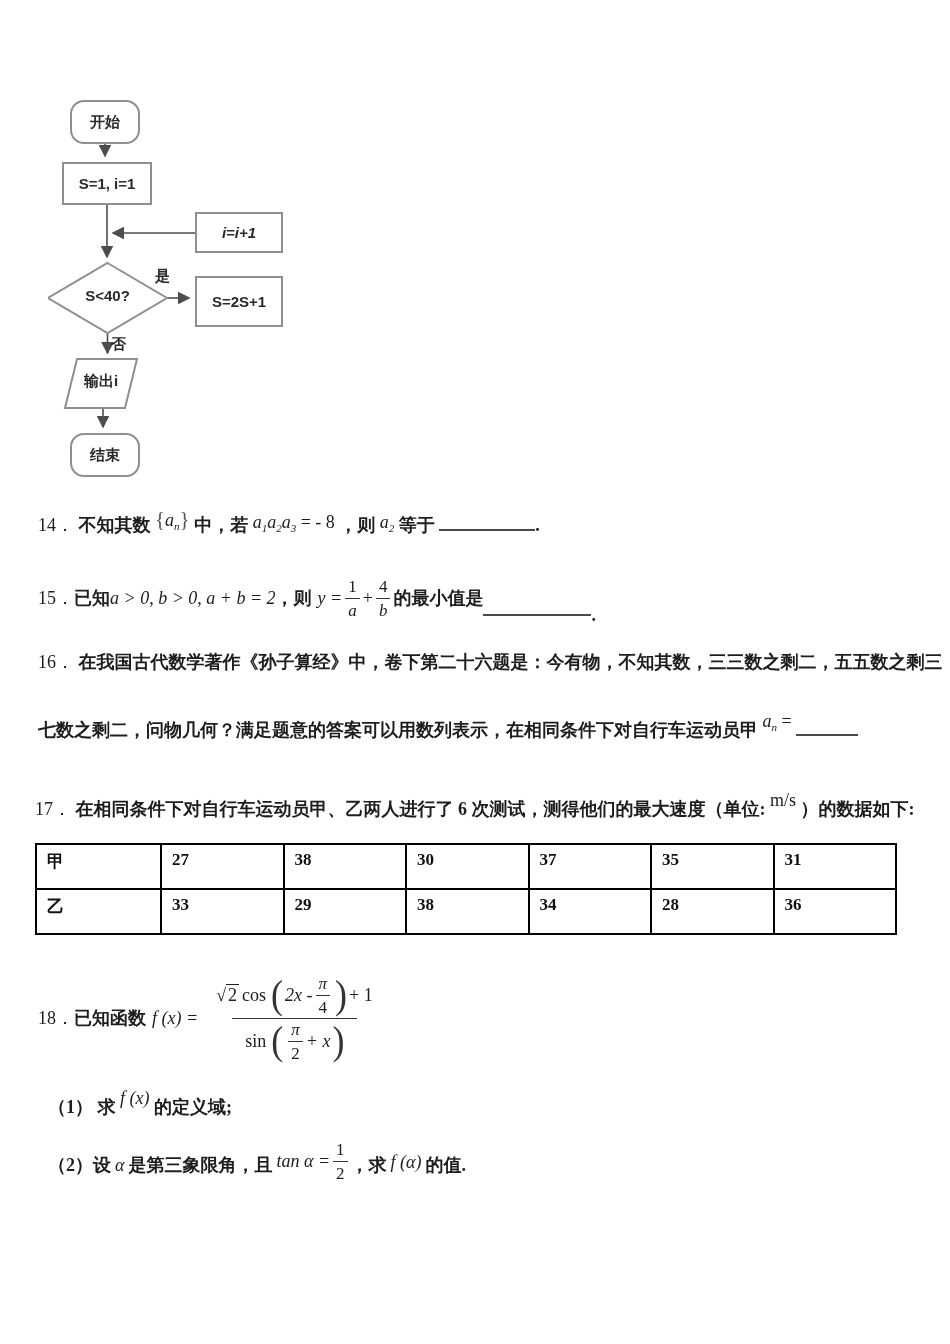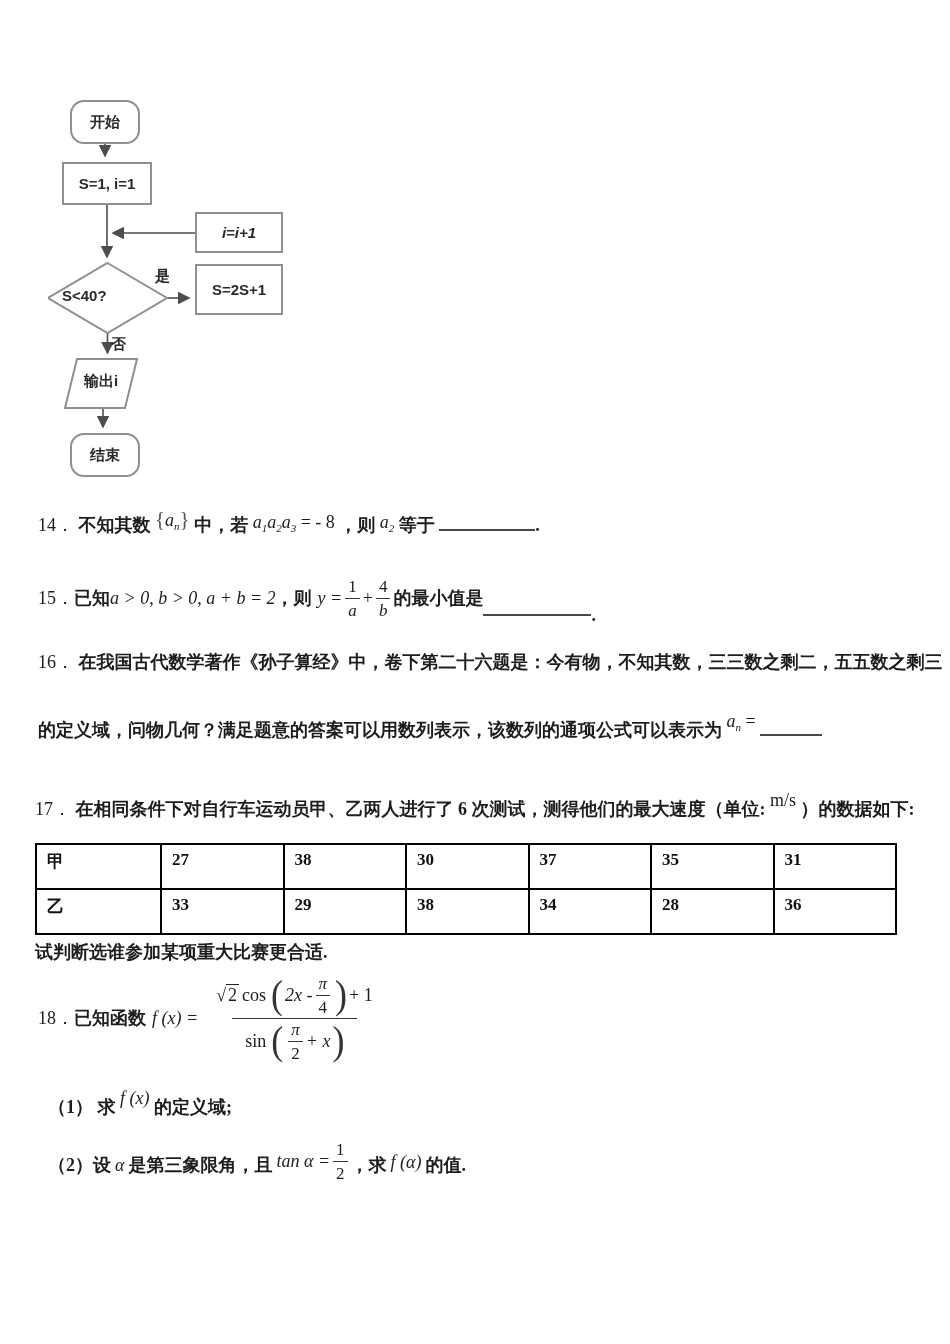--- a/index.html
+++ b/index.html
@@ -8,24 +8,24 @@
 
   
   .flowchart{position:absolute;left:48px;top:95px;width:252px;height:395px;}
   .fc-svg{position:absolute;left:0;top:0;}
   .fc-box{position:absolute;border:2px solid #8f8f8f;background:#fff;box-sizing:border-box;
           display:flex;align-items:center;justify-content:center;
           font:700 15px "Liberation Sans","DejaVu Sans",sans-serif;color:#2a2a2a;}
   .fc-start{left:22px;top:5px;width:70px;height:44px;border-radius:14px;}
   .fc-init{left:14px;top:67px;width:90px;height:43px;}
   .fc-incr{left:147px;top:117px;width:88px;height:41px;font-style:italic;font-weight:600;}
-  .fc-loop{left:147px;top:169px;width:88px;height:51px;}
+  .fc-loop{left:147px;top:181px;width:88px;height:51px;}
   .fc-end{left:22px;top:338px;width:70px;height:44px;border-radius:14px;}
   .fc-label{position:absolute;font:700 15px "Liberation Sans","DejaVu Sans",sans-serif;color:#2a2a2a;}
-  .fc-cond{left:14px;top:192px;width:91px;text-align:left;}
+  .fc-cond{left:14px;top:192px;width:91px;text-align:center;}
   .fc-yes{left:107px;top:172px;}
   .fc-no{left:63px;top:240px;}
   .fc-out{left:17px;top:277px;width:72px;text-align:center;}
 
   
   .line{position:absolute;left:38px;font-size:18px;white-space:nowrap;}
   .vline{display:flex;align-items:center;}
   .cn{font-weight:700;}
   .m{font-style:italic;font-family:"Liberation Serif","DejaVu Serif",serif;}
   .sub{font-size:11px;font-style:italic;vertical-align:-4px;}
@@ -120,21 +120,21 @@
     <span class="cn">的最小值是</span>
     <span class="blank" style="width:108px;align-self:flex-end;margin-bottom:10px;"></span>
       <span class="cn" style="align-self:flex-end;">.</span>
   </div>
 
   <div class="line" style="top:650px;">
     <span>16．</span>
     <span class="cn">在我国古代数学著作《孙子算经》中，卷下第二十六题是：今有物，不知其数，三三数之剩二，五五数之剩三，七</span>
   </div>
   <div class="line" style="top:718px;">
-    <span class="cn">的定义域，问物几何？满足题意的答案可以用数列表示，该数列的通项公式可以表示为</span>
+    <span class="cn">七数之剩二，问物几何？满足题意的答案可以用数列表示，在相同条件下对自行车运动员甲</span>
     <span class="raise"><span class="m">a</span><span class="sub">n</span> <span>=</span></span>
     <span class="blank" style="width:62px;"></span>
   </div>
 
 
   <div class="line" style="top:797px;left:35px;">
     <span>17．</span>
     <span class="cn">在相同条件下对自行车运动员甲、乙两人进行了 6 次测试，测得他们的最大速度（单位:</span>
     <span class="raise">m/s</span>
     <span class="cn">）的数据如下:</span>
@@ -156,21 +156,20 @@
       <td>33</td>
       <td>29</td>
       <td>38</td>
       <td>34</td>
       <td>28</td>
       <td>36</td>
     </tr>
   </tbody>
     </table>
 
-  <div class="line cn" style="top:940px;left:35px;">试判断选谁参加某项重大比赛更合适.</div>
 
   <div class="line vline" style="top:964px;height:108px;">
     <span>18．</span>
     <span class="cn">已知函数</span>
     <span class="m" style="margin-left:6px">f (x) =</span>
     <span class="bigfrac">
       <span class="bf-top">
         <span class="sqrtsign">√</span>
           <span class="rad">2</span>
         <span class="fun">cos</span>

